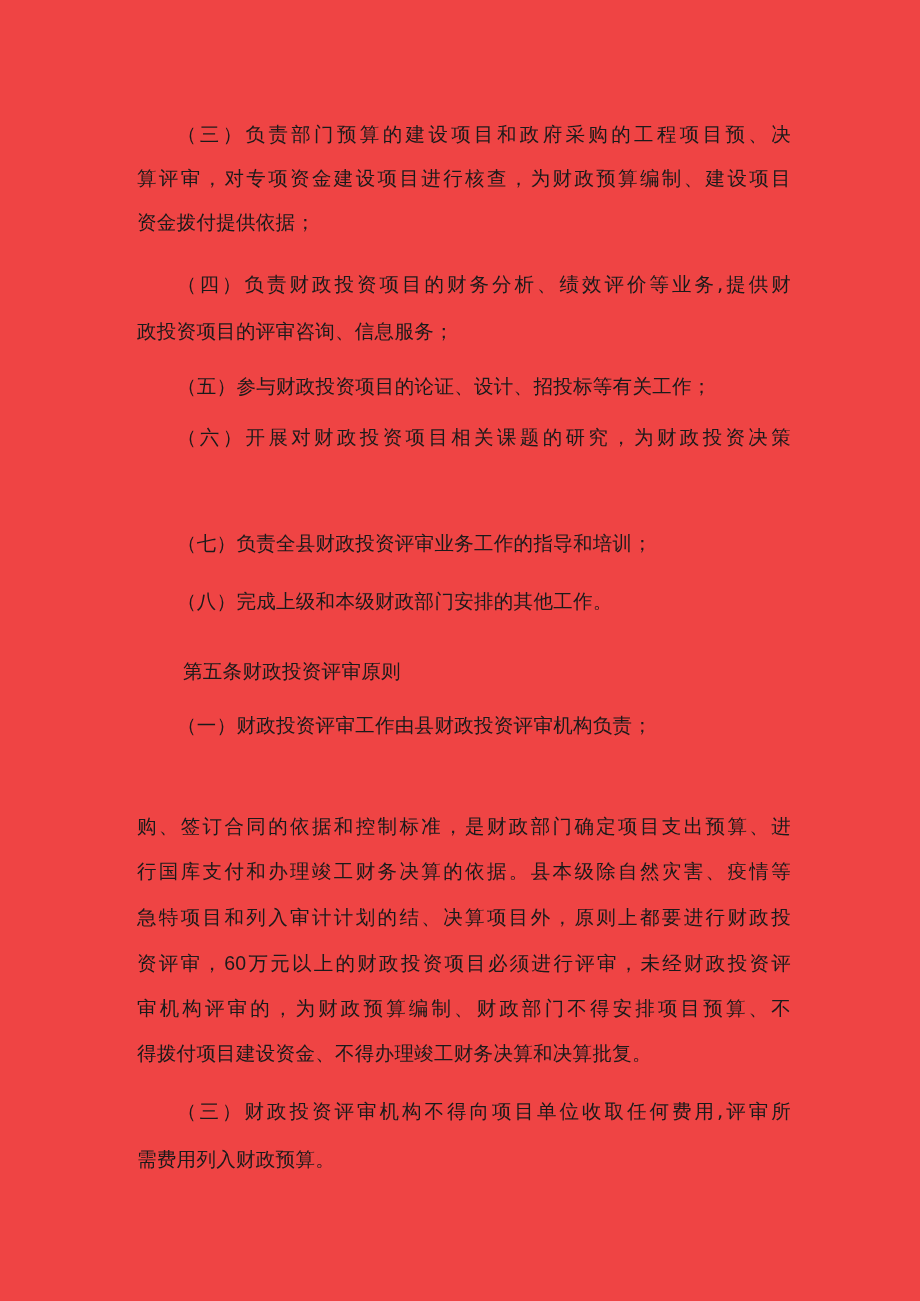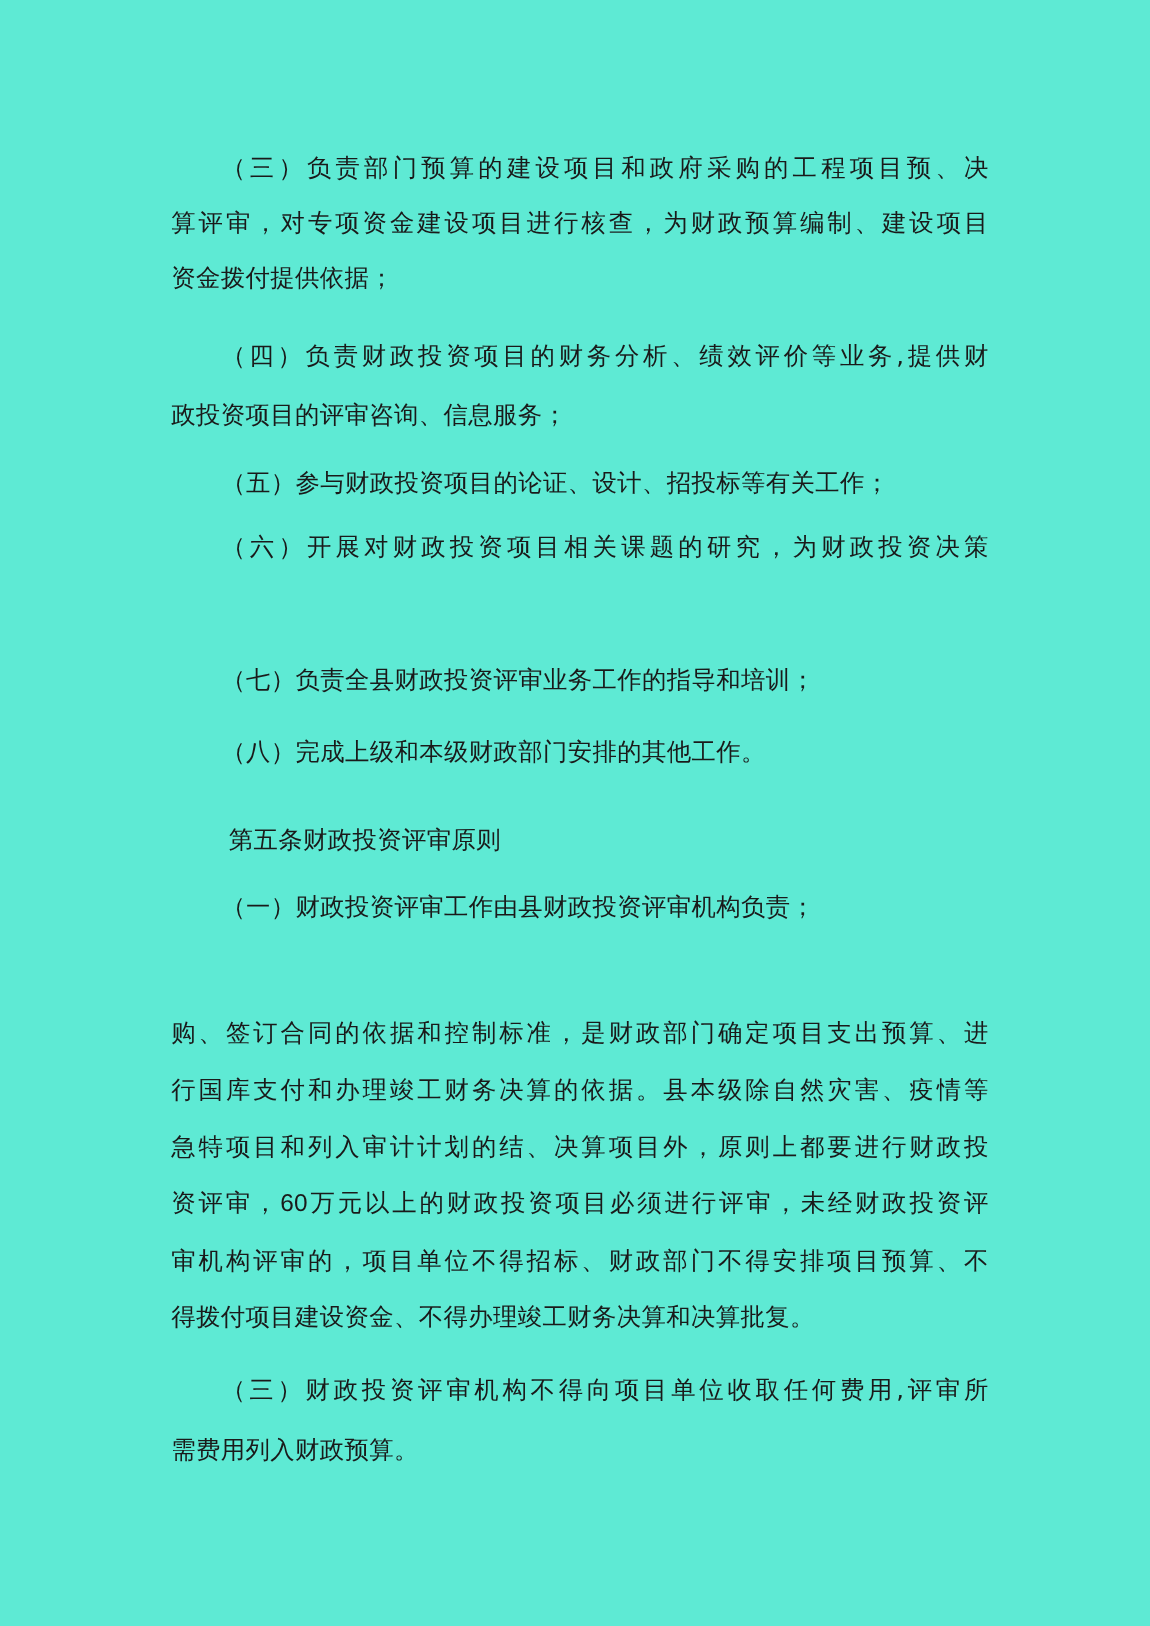--- a/index.html
+++ b/index.html
@@ -1,18 +1,18 @@
 <!DOCTYPE html>
 <html><head>
 <meta charset="utf-8">
 <style>
   html, body { margin: 0; padding: 0; background: #ffffff; }
   body { width: 920px; height: 1301px; position: relative; overflow: hidden;
          font-family: "DejaVu Sans", "Liberation Sans", sans-serif; color: #1a1a1a; }
-  .page { position: absolute; left: 0; top: 0; width: 920px; height: 1301px; background: #5eead4; }
+  .page { position: absolute; left: 0; top: 0; width: 920px; height: 1301px; background: #ef4444; }
   .line { position: absolute; left: 137px; width: 654px; font-size: 19.5px; line-height: 24px;
           white-space: nowrap; letter-spacing: 0.3px; text-align: justify; text-align-last: justify; }
   .line.last { text-align-last: left; }
   .indent { left: 177px; width: 614px; }
   .heading { left: 183px; width: auto; text-align-last: left; }
   .num { font-family: "Liberation Sans", sans-serif; font-weight: normal; }
 </style>
 </head>
 <body>
 
@@ -34,19 +34,19 @@
   <div class="line indent last" style="top:590px">（八）完成上级和本级财政部门安排的其他工作。</div>
 
   <div class="line heading last" style="top:660px">第五条财政投资评审原则</div>
 
   <div class="line indent last" style="top:714px">（一）财政投资评审工作由县财政投资评审机构负责；</div>
 
   <div class="line" style="top:815px">购、签订合同的依据和控制标准，是财政部门确定项目支出预算、进</div>
   <div class="line" style="top:860px">行国库支付和办理竣工财务决算的依据。县本级除自然灾害、疫情等</div>
   <div class="line" style="top:906px">急特项目和列入审计计划的结、决算项目外，原则上都要进行财政投</div>
   <div class="line" style="top:951px"><span>资评审，</span><span class="num">60</span><span>万元以上的财政投资项目必须进行评审，未经财政投资评</span></div>
-  <div class="line" style="top:997px">审机构评审的，项目单位不得招标、财政部门不得安排项目预算、不</div>
+  <div class="line" style="top:997px">审机构评审的，为财政预算编制、财政部门不得安排项目预算、不</div>
   <div class="line last" style="top:1042px">得拨付项目建设资金、不得办理竣工财务决算和决算批复。</div>
 
   <div class="line indent" style="top:1100px">（三）财政投资评审机构不得向项目单位收取任何费用,评审所</div>
   <div class="line last" style="top:1148px">需费用列入财政预算。</div>
 
 </div>
 
 </body></html>

